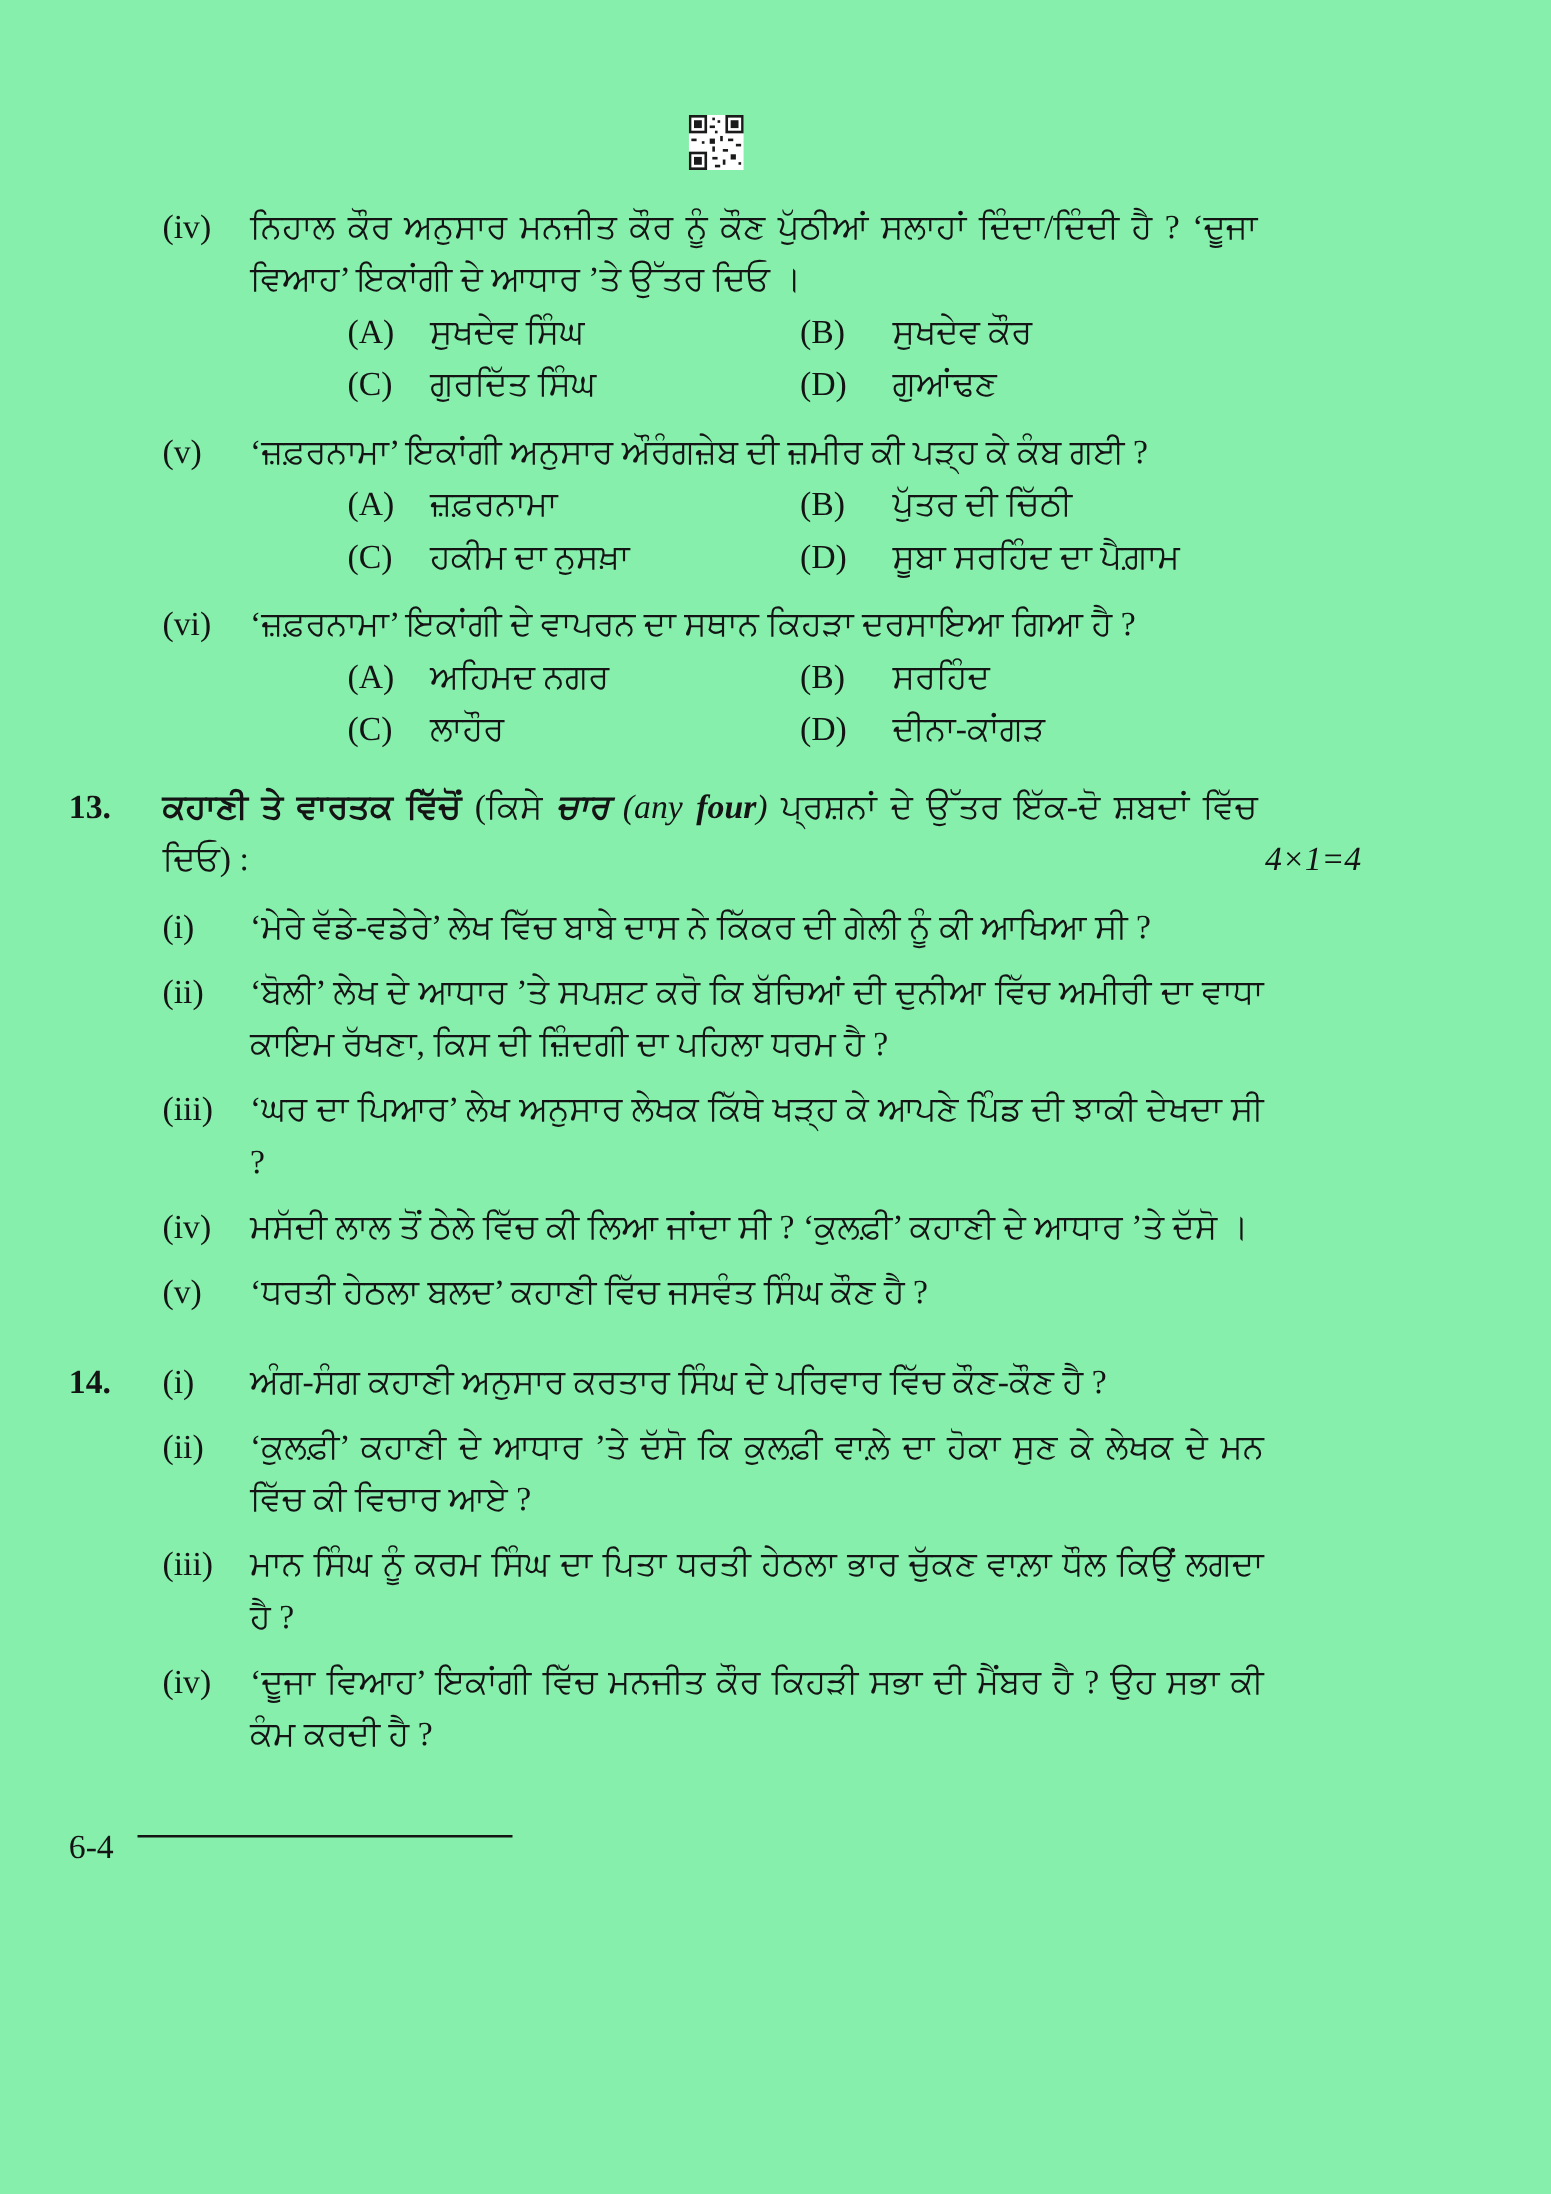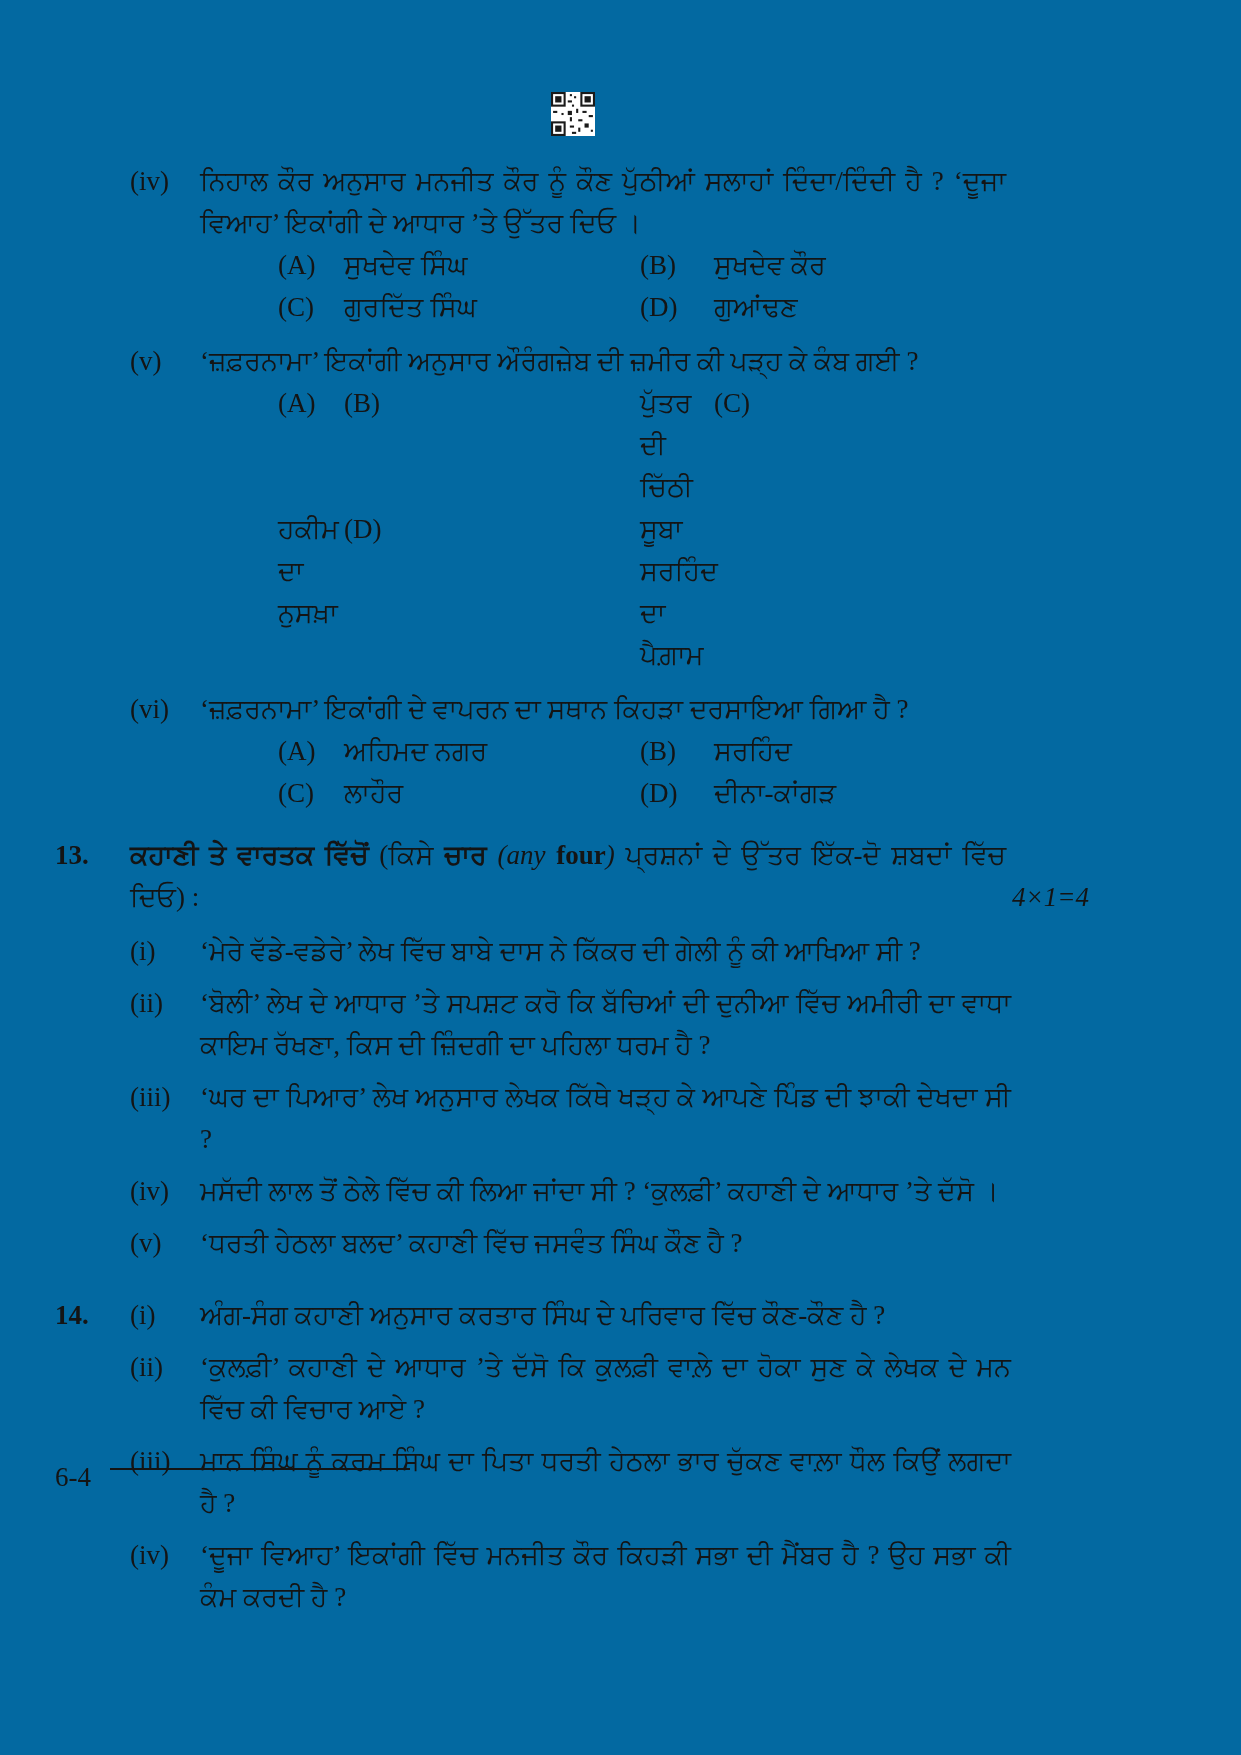--- a/index.html
+++ b/index.html
@@ -1,21 +1,21 @@
 <!DOCTYPE html>
 <html><head>
 <meta charset="utf-8">
 <style>
   * { margin:0; padding:0; box-sizing:border-box; }
   html,body { background:#ffffff; }
   .sheet {
     position:relative;
     width:1241px; height:1755px;
     margin:0 auto;
-    background:#0369a1;
+    background:#86efac;
     color:#141414;
     font-family:"Liberation Serif","DejaVu Sans",serif;
     font-size:27px;
     line-height:42px;
     overflow:hidden;
   }
   .content { position:absolute; top:92px; left:55px; width:1036px; }
 
   .qr { display:block; margin:0 auto 24px auto; width:44px; height:44px; }
 
@@ -33,21 +33,21 @@
     margin-left:78px;
     line-height:42px;
   }
 
   
   .main-q { margin-top:20px; }
   .main-num { flex:none; width:75px; font-weight:bold; }
   .heading { position:relative; text-align:justify; padding-right:85px; margin-bottom:12px; }
   .b  { font-weight:bold; }
   .i  { font-style:italic; }
-  .bi { font-weight:bold; }
+  .bi { font-weight:bold; font-style:italic; }
   .marks {
     position:absolute; right:2px; bottom:0;
     font-style:italic; white-space:nowrap;
   }
   .sub-item { margin-bottom:10px; }
   .sub-item .qtext { padding-right:80px; }
 
   
   .footer { position:absolute; top:1444px; left:55px; width:1036px; height:50px; }
   .footer-code { position:absolute; left:0; top:12px; }
@@ -118,20 +118,21 @@
       </div>
     </section>
 
     <section class="mcq-item">
       <div class="row">
         <div class="sub-num">(v)</div>
         <div class="body-col">
           <p class="qtext">‘ਜ਼ਫ਼ਰਨਾਮਾ’ ਇਕਾਂਗੀ ਅਨੁਸਾਰ ਔਰੰਗਜ਼ੇਬ ਦੀ ਜ਼ਮੀਰ ਕੀ ਪੜ੍ਹ ਕੇ ਕੰਬ ਗਈ ?</p>
           <div class="opts">
             <span>(A)</span>
+            <span>ਜ਼ਫ਼ਰਨਾਮਾ</span>
             <span>(B)</span>
             <span>ਪੁੱਤਰ ਦੀ ਚਿੱਠੀ</span>
             <span>(C)</span>
             <span>ਹਕੀਮ ਦਾ ਨੁਸਖ਼ਾ</span>
             <span>(D)</span>
             <span>ਸੂਬਾ ਸਰਹਿੰਦ ਦਾ ਪੈਗ਼ਾਮ</span>
           </div>
         </div>
       </div>
     </section>

